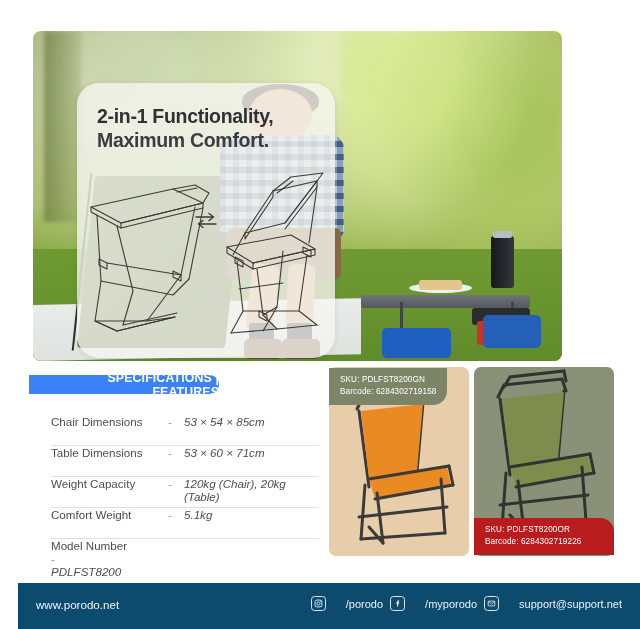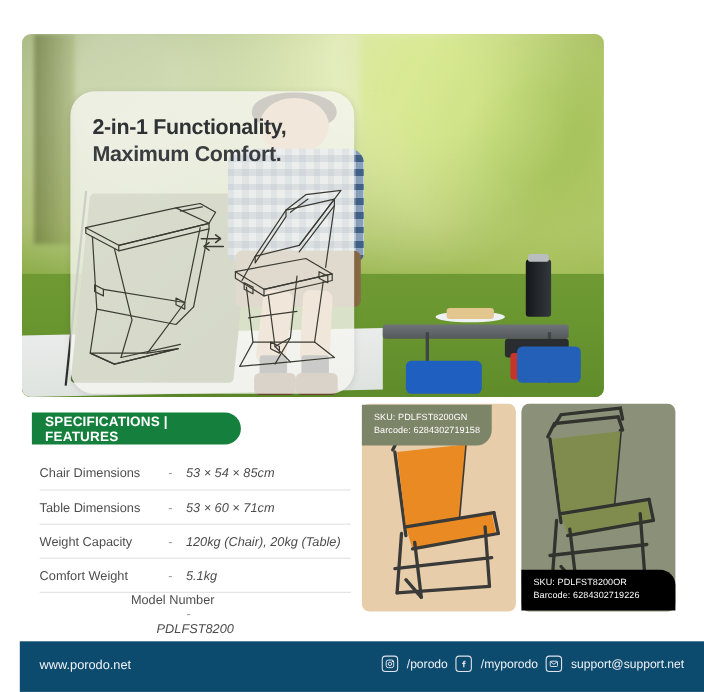--- a/index.html
+++ b/index.html
@@ -4,21 +4,21 @@
 <style>
   html,body{margin:0;padding:0;}
   body{
     width:640px;height:629px;overflow:hidden;background:#ffffff;
     font-family:"Liberation Sans", sans-serif;color:#4a4a4a;
   }
   .page{position:relative;width:640px;height:629px;background:#fff;}
 
   
   .hero{
-    position:absolute;left:20px;top:31px;width:529px;height:330px;
+    position:absolute;left:33px;top:31px;width:529px;height:330px;
     border-radius:8px;overflow:hidden;
     background:
       radial-gradient(circle at 18% 12%, rgba(255,255,255,.55) 0 8%, rgba(255,255,255,0) 42%),
       radial-gradient(circle at 62% 8%,  rgba(236,243,196,.85) 0 10%, rgba(255,255,255,0) 45%),
       radial-gradient(circle at 88% 22%, rgba(196,215,120,.75) 0 14%, rgba(255,255,255,0) 52%),
       radial-gradient(circle at 40% 30%, rgba(160,190,95,.55) 0 16%, rgba(255,255,255,0) 55%),
       linear-gradient(180deg,#7d9441 0%,#8fa64d 30%,#9cb256 52%,#86a83f 66%,#6f9a33 100%);
   }
   .hero .ground{
     position:absolute;left:0;right:0;bottom:0;height:34%;
@@ -97,58 +97,58 @@
     box-shadow:0 1px 6px rgba(0,0,0,.10);
   }
   .headline{position:absolute;left:20px;top:22px;right:12px;}
   .hl1{font-size:19.5px;font-weight:700;color:#2f3234;letter-spacing:-.3px;line-height:1.22;}
   .hl2{font-size:19.5px;font-weight:600;color:#3a3d3f;letter-spacing:-.3px;line-height:1.22;}
   .drawings{position:absolute;left:0;right:0;top:88px;height:175px;}
   .swap{position:absolute;left:50%;top:128px;transform:translateX(-50%);}
 
   
   .spec-pill{
-    position:absolute;left:29px;top:375px;width:190px;height:29px;
-    background:#15803d;border-radius:0 15px 15px 0;
-    display:flex;align-items:center;
+    position:absolute;left:29px;top:375px;width:190px;height:19px;
+    background:#3b82f6;border-radius:0 15px 15px 0;
+    display:flex;align-items:center;text-align:right;
   }
   .spec-pill span{
     color:#fff;font-size:12.3px;font-weight:700;letter-spacing:.15px;padding-left:12px;
   }
   .spec-table{position:absolute;left:36px;top:415px;width:283px;}
   .spec-row{
-    display:flex;align-items:center;height:30px;
-    border-bottom:1px solid #e2e2e2;font-size:11.6px;
+    display:flex;align-items:flex-start;height:30px;
+    border-bottom:1px solid #e2e2e2;font-size:11.6px;margin-left:15px;
   }
   .spec-row:last-child{border-bottom:none;flex-direction:column;}
   .spec-label{width:117px;color:#4d4d4d;}
   .spec-dash{width:16px;color:#9a9a9a;}
   .spec-value{flex:1;color:#4d4d4d;font-style:italic;}
 
   
   .prod{position:absolute;border-radius:7px;overflow:hidden;}
   .prod-left{left:329px;top:367px;width:140px;height:189px;background:#e8cdab;}
   .prod-right{left:474px;top:367px;width:140px;height:189px;background:#8b9178;}
   .badge{
     position:absolute;padding:6px 11px 7px 11px;color:#ffffff;
     font-size:8.2px;line-height:1.45;letter-spacing:.1px;
   }
   .badge-green{left:329px;top:368px;background:#7d8568;border-radius:0 0 14px 0;}
-  .badge-orange{left:474px;top:518px;background:#000000;border-radius:0 14px 0 0;width:118px;}
+  .badge-orange{left:474px;top:518px;background:#b91c1c;border-radius:0 14px 0 0;width:118px;}
 
   .chair-art{position:absolute;inset:0;}
 
   
   .footer{
     position:absolute;left:18px;top:583px;width:622px;height:46px;background:#0c4a6e;
   }
   .f-web{position:absolute;left:18px;top:15px;color:#f2f4f7;font-size:11.6px;}
   .f-social{position:absolute;right:18px;top:13px;display:flex;align-items:center;gap:7px;
     color:#eef1f5;font-size:11px;}
-  .f-item{display:flex;align-items:center;gap:8px;}
+  .f-item{display:flex;align-items:center;gap:20px;}
   .ficon{width:13px;height:13px;border:1.2px solid #dfe4ea;border-radius:3.5px;
     display:flex;align-items:center;justify-content:center;}
   .ficon svg{display:block;}
 </style>
 </head>
 <body>
 
 <div class="page">
 
   <div class="hero">

